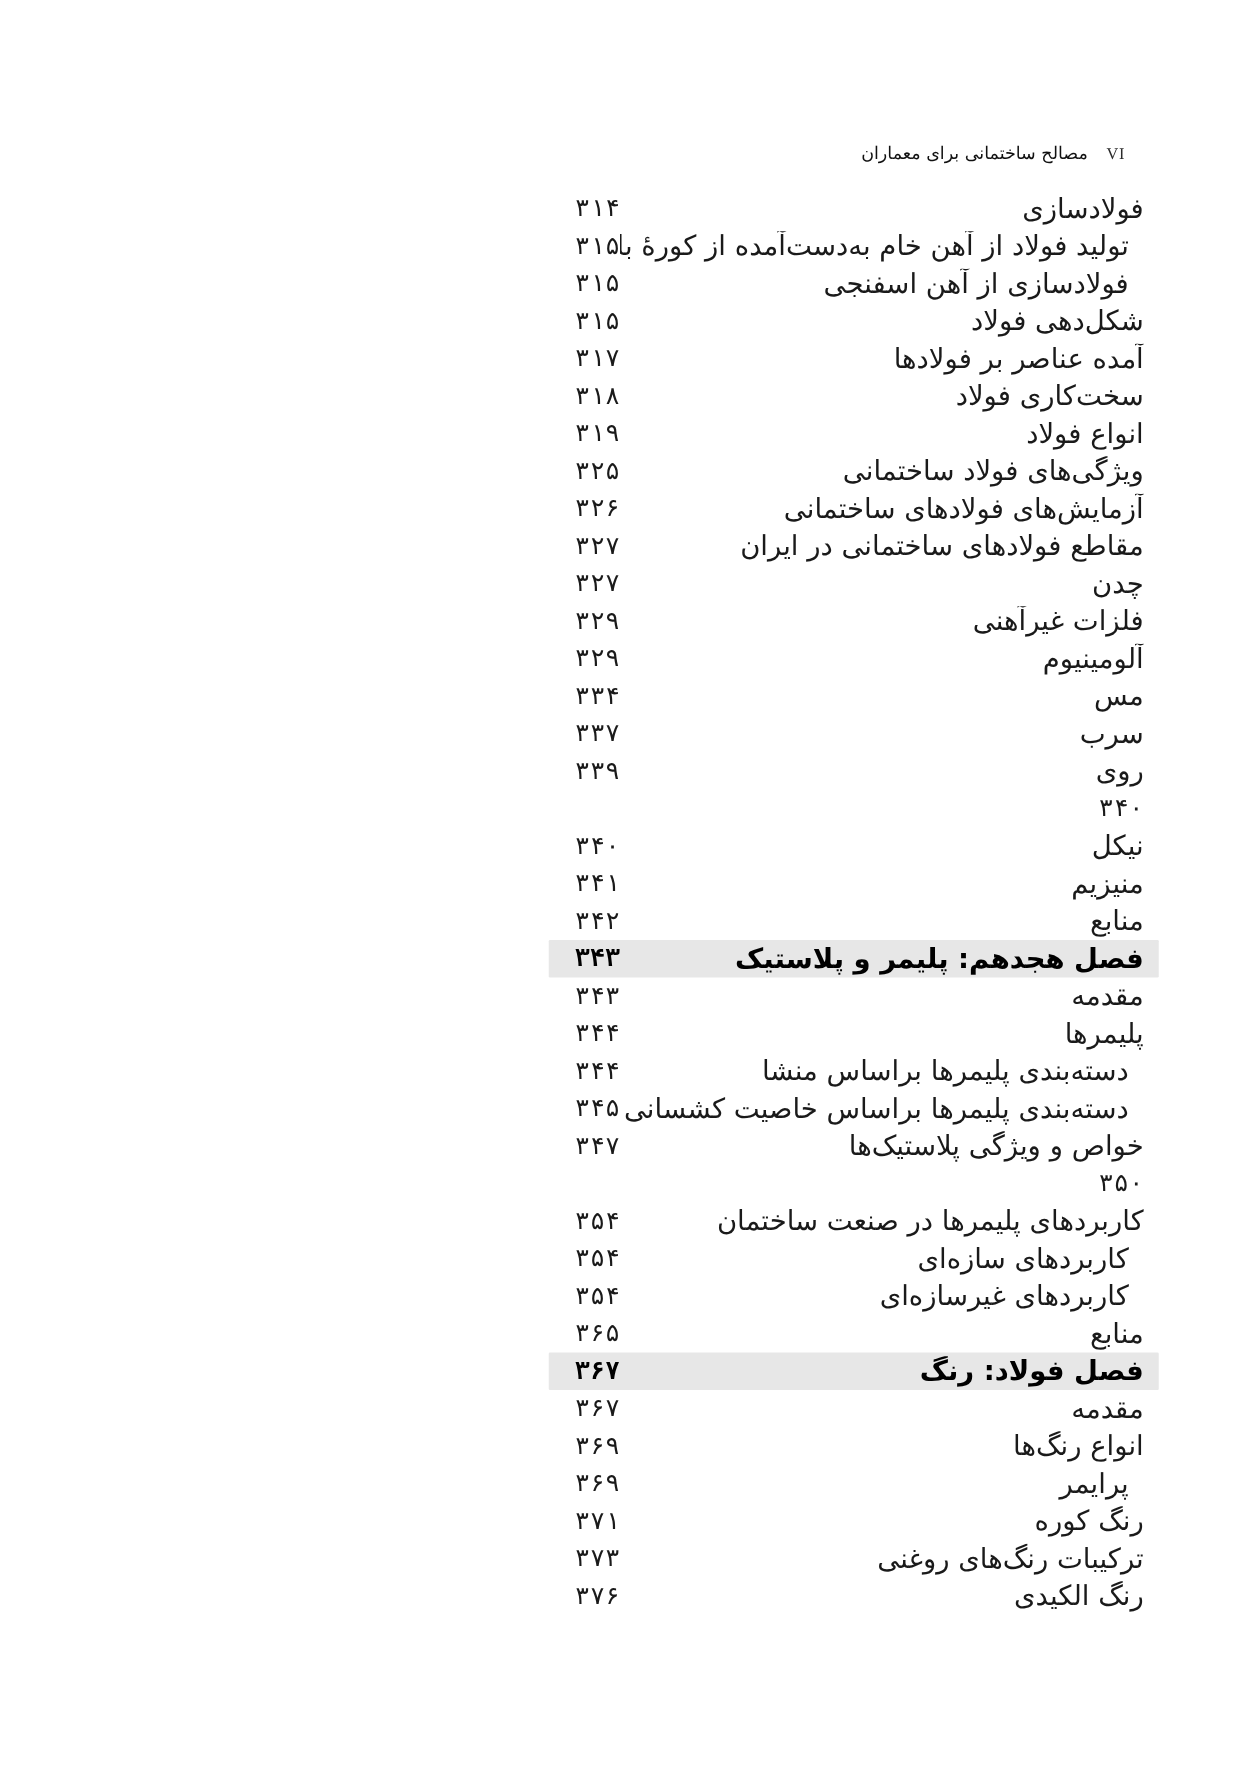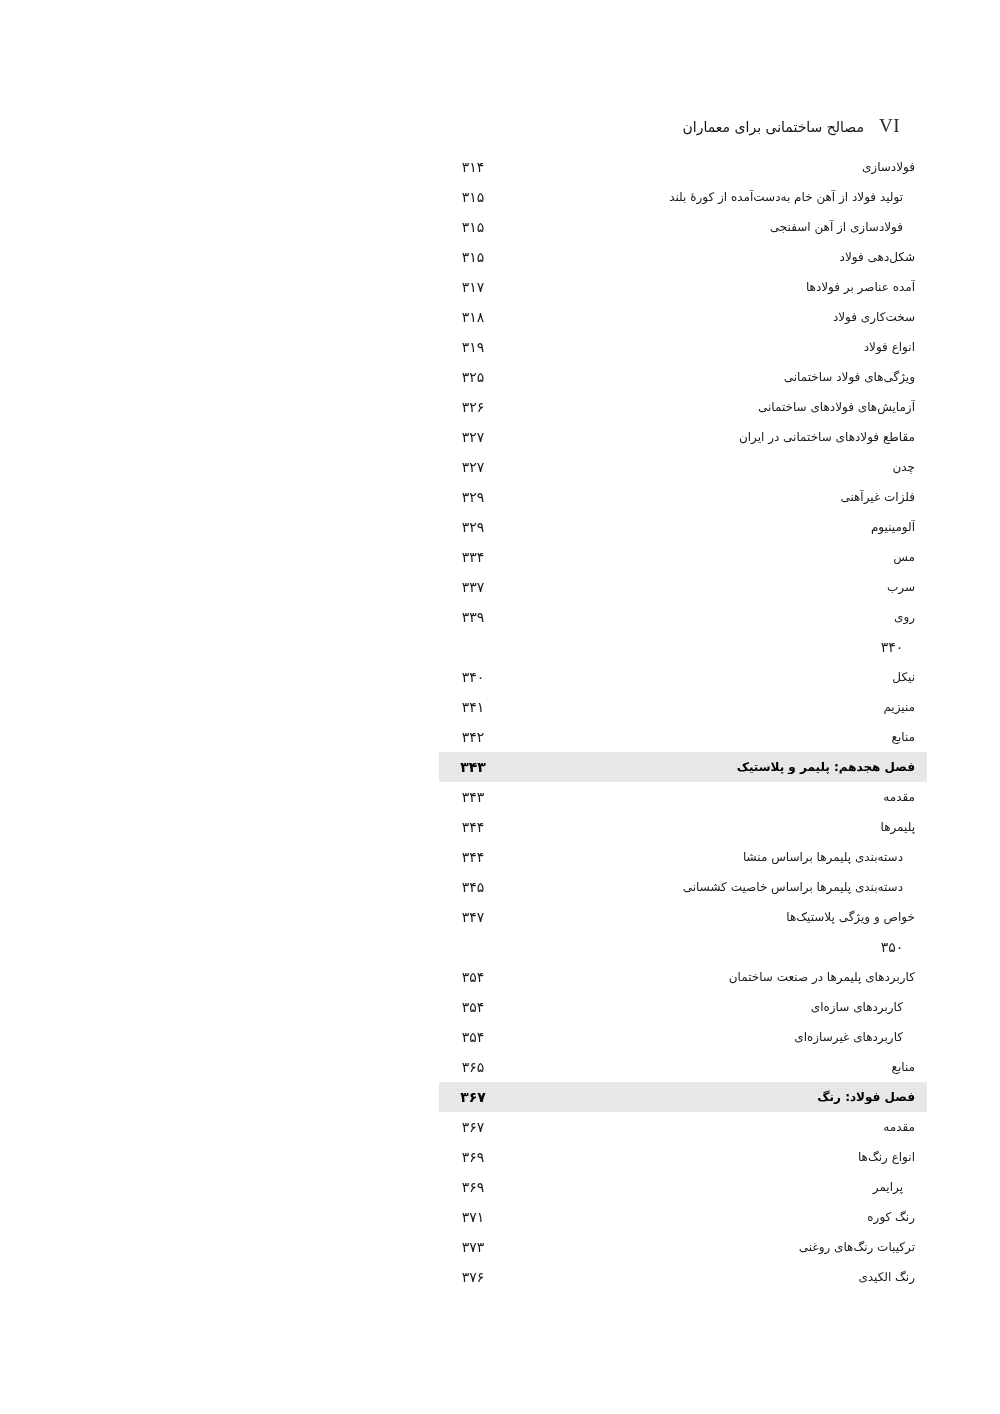--- a/index.html
+++ b/index.html
@@ -20,21 +20,21 @@
     position: absolute;
     top: 90px;
     right: 100px;
     direction: rtl;
     display: flex;
     align-items: baseline;
     gap: 15px;
   }
   .roman-folio {
     font-family: "Liberation Serif", serif;
-    font-size: 19px;
+    font-size: 13px;
     color: #2a2a2a;
     letter-spacing: 0.5px;
     margin-top: 25px;
   }
   .book-title {
     font-size: 14px;
     color: #111111;
   }
   
   .toc {
@@ -46,32 +46,33 @@
   }
   .toc-row {
     height: 30px;
     display: flex;
     align-items: center;
     padding: 0 12px 0 11px;
     box-sizing: border-box;
   }
   .toc-label {
     flex: 1 1 auto;
-    font-size: 12px;
+    font-size: 22px;
     white-space: nowrap;
     color: #1a1a1a;
     overflow: hidden;
   }
   .toc-page {
     flex: 0 0 auto;
     width: 46px;
-    font-size: 14px;
+    font-size: 20px;
     color: #1a1a1a;
     direction: ltr;
-    text-align: center;
+    text-align: right;
+    font-family: Liberation Mono, monospace;
   }
   .toc-row.indent-1 .toc-label {
     padding-right: 12px;
   }
   .toc-row.chapter {
     border-radius: 1px;
   }
   .toc-row.chapter .toc-label,
   .toc-row.chapter .toc-page {
     font-weight: bold;

